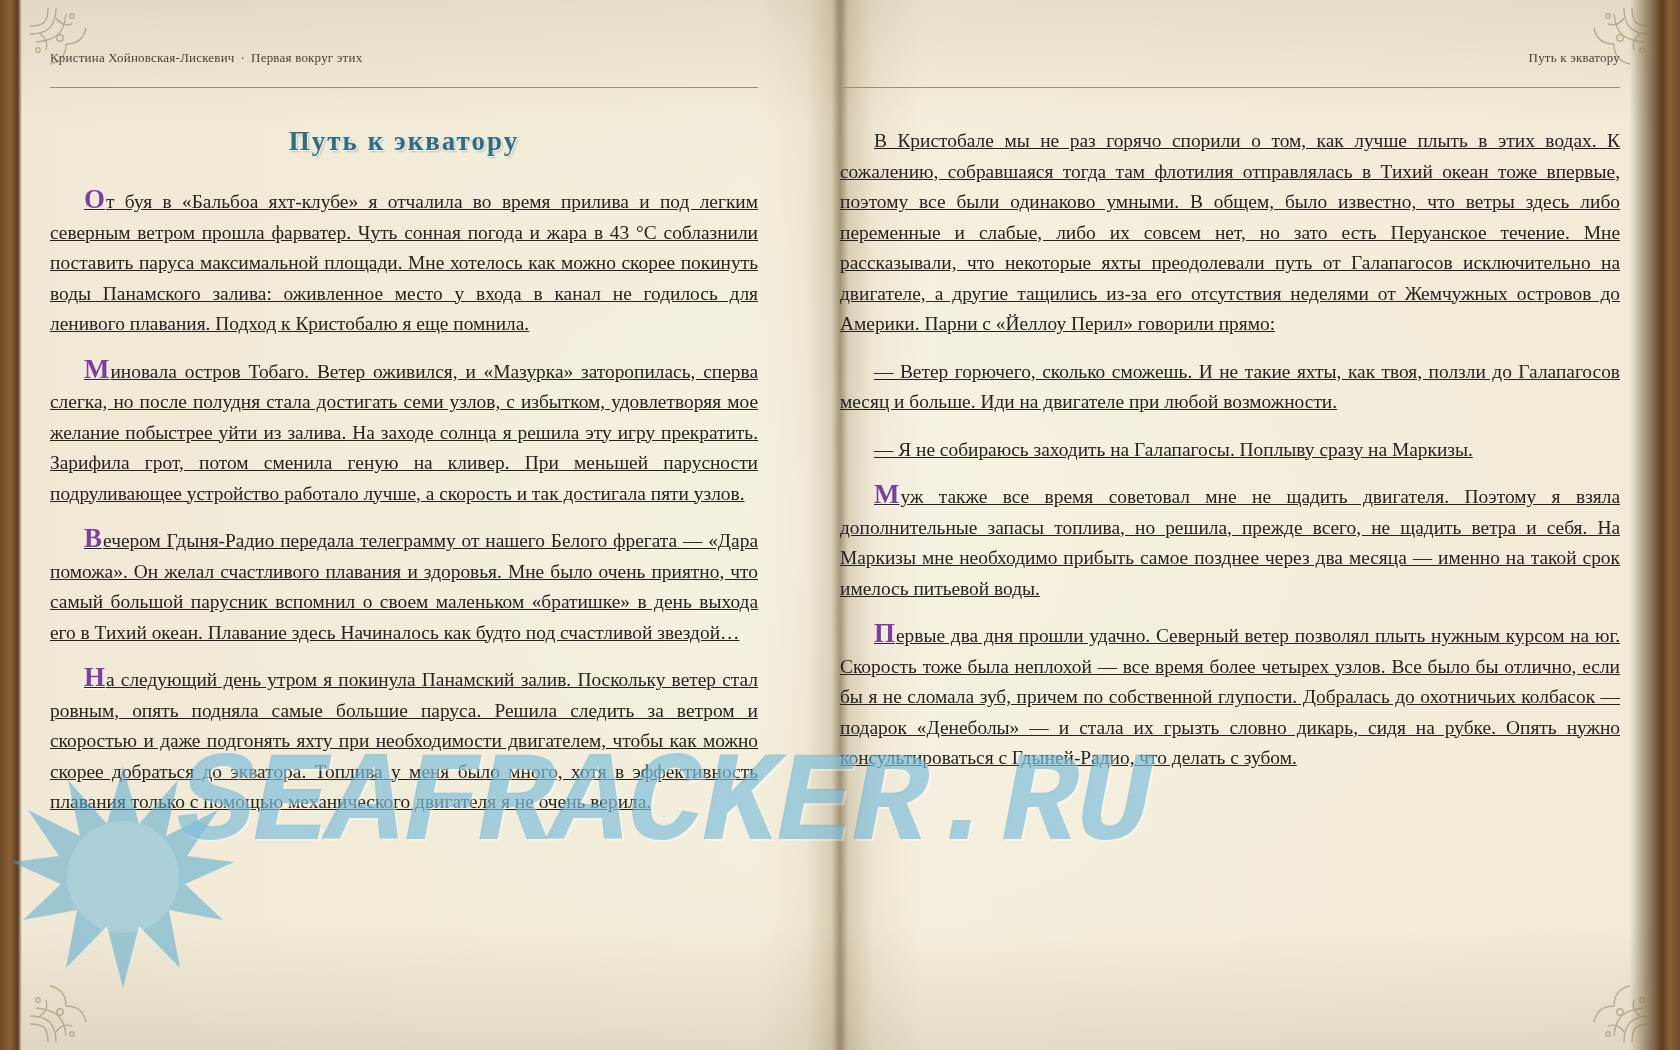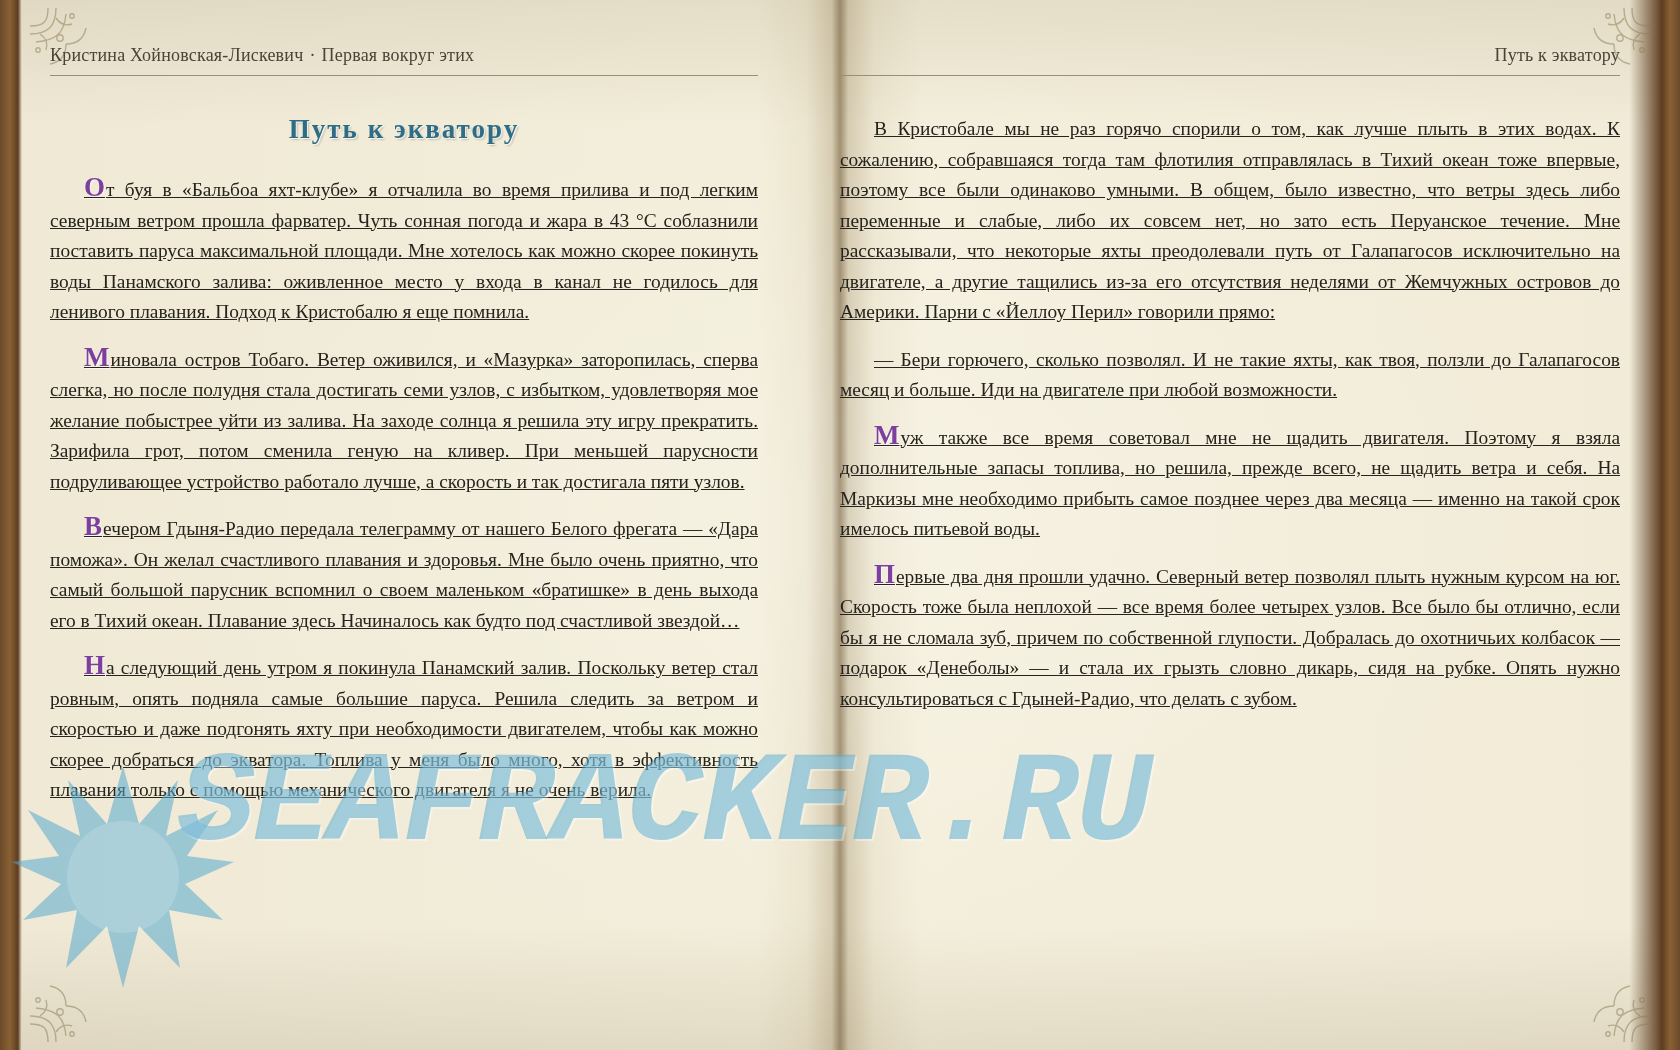--- a/index.html
+++ b/index.html
@@ -76,24 +76,24 @@
     height: 1050px;
     box-sizing: border-box;
   }
   .leaf-left  { left: 22px;  width: 784px; padding: 44px 48px 40px 28px; }
   .leaf-right { left: 820px; width: 838px; padding: 44px 38px 40px 20px; }
 
   .runhead {
     display: flex;
     align-items: flex-end;
     font-family: "Liberation Serif", serif;
-    font-size: 18px;
+    font-size: 13px;
     color: #4a4336;
     letter-spacing: 0.2px;
-    padding-bottom: 9px;
+    padding-bottom: 21px;
     border-bottom: 1.3px solid #9a8f74;
     margin-bottom: 38px;
     min-height: 22px;
   }
   .runhead.left  { justify-content: flex-start; }
   .runhead.right { justify-content: flex-end; }
   .runhead .dot { margin: 0 6px; }
 
   h1.chapter-title {
     margin: 0 0 30px 0;
@@ -252,22 +252,23 @@
     <p class="body"><span class="dcap">Н</span><span>а следующий день утром я покинула Панамский залив. Поскольку ветер стал ровным, опять подняла самые большие паруса. Решила следить за ветром и скоростью и даже подгонять яхту при необходимости двигателем, чтобы как можно скорее добраться до экватора. Топлива у меня было много, хотя в эффективность плавания только с помощью механического двигателя я не очень верила.</span></p>
   </div>
 
   <div class="leaf leaf-right">
     <div class="runhead right">
       <span>Путь к экватору</span>
     </div>
 
     <p class="body"><span>В Кристобале мы не раз горячо спорили о том, как лучше плыть в этих водах. К сожалению, собравшаяся тогда там флотилия отправлялась в Тихий океан тоже впервые, поэтому все были одинаково умными. В общем, было известно, что ветры здесь либо переменные и слабые, либо их совсем нет, но зато есть Перуанское течение. Мне рассказывали, что некоторые яхты преодолевали путь от Галапагосов исключительно на двигателе, а другие тащились из-за его отсутствия неделями от Жемчужных островов до Америки. Парни с «Йеллоу Перил» говорили прямо:</span></p>
 
-    <p class="body dialog"><span>— Бери горючего, сколько позволял. И не такие яхты, как твоя, ползли до Галапагосов месяц и больше. Иди на двигателе при любой возможности.</span></p>
-
+    <p class="body dialog"><span>— Ветер горючего, сколько сможешь. И не такие яхты, как твоя, ползли до Галапагосов месяц и больше. Иди на двигателе при любой возможности.</span></p>
+
+    <p class="body dialog"><span>— Я не собираюсь заходить на Галапагосы. Поплыву сразу на Маркизы.</span></p>
 
 
     <p class="body"><span class="dcap">М</span><span>уж также все время советовал мне не щадить двигателя. Поэтому я взяла дополнительные запасы топлива, но решила, прежде всего, не щадить ветра и себя. На Маркизы мне необходимо прибыть самое позднее через два месяца — именно на такой срок имелось питьевой воды.</span></p>
 
     <p class="body"><span class="dcap">П</span><span>ервые два дня прошли удачно. Северный ветер позволял плыть нужным курсом на юг. Скорость тоже была неплохой — все время более четырех узлов. Все было бы отлично, если бы я не сломала зуб, причем по собственной глупости. Добралась до охотничьих колбасок — подарок «Денеболы» — и стала их грызть словно дикарь, сидя на рубке. Опять нужно консультироваться с Гдыней-Радио, что делать с зубом.</span></p>
   </div>
 
   <div class="watermark">
     <svg class="wm-burst" viewBox="0 0 230 230">
       <g fill="rgba(86,170,208,0.55)">

